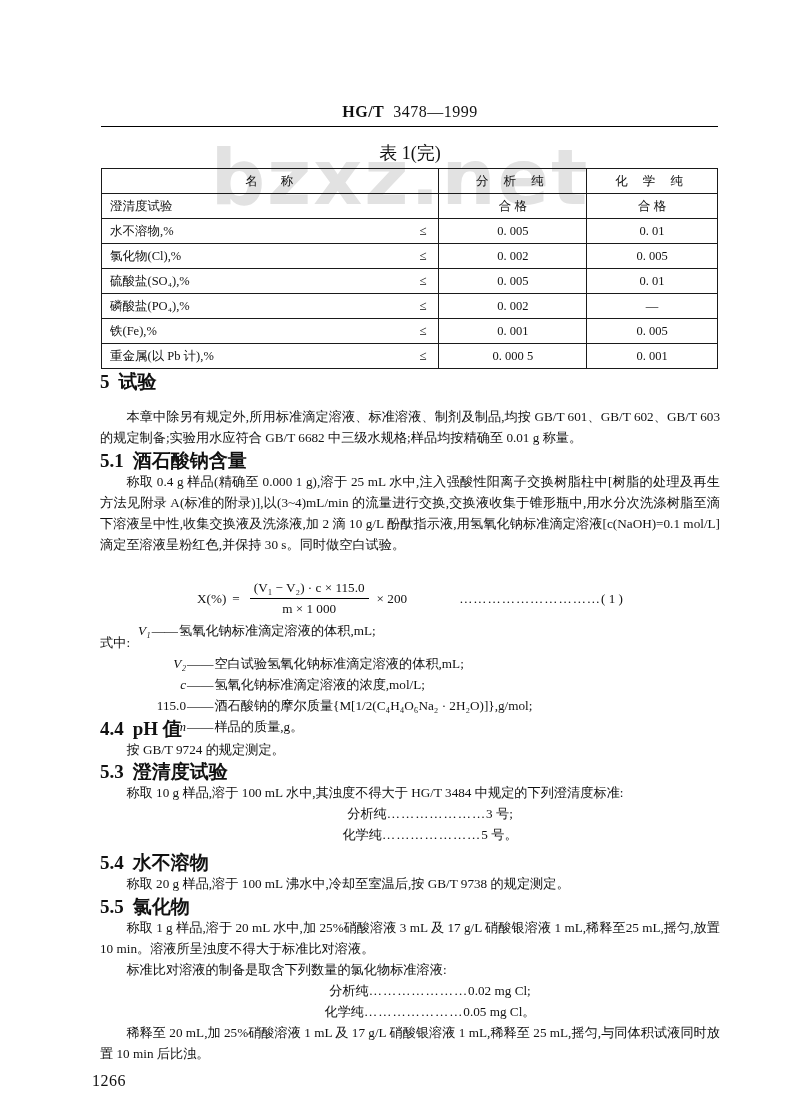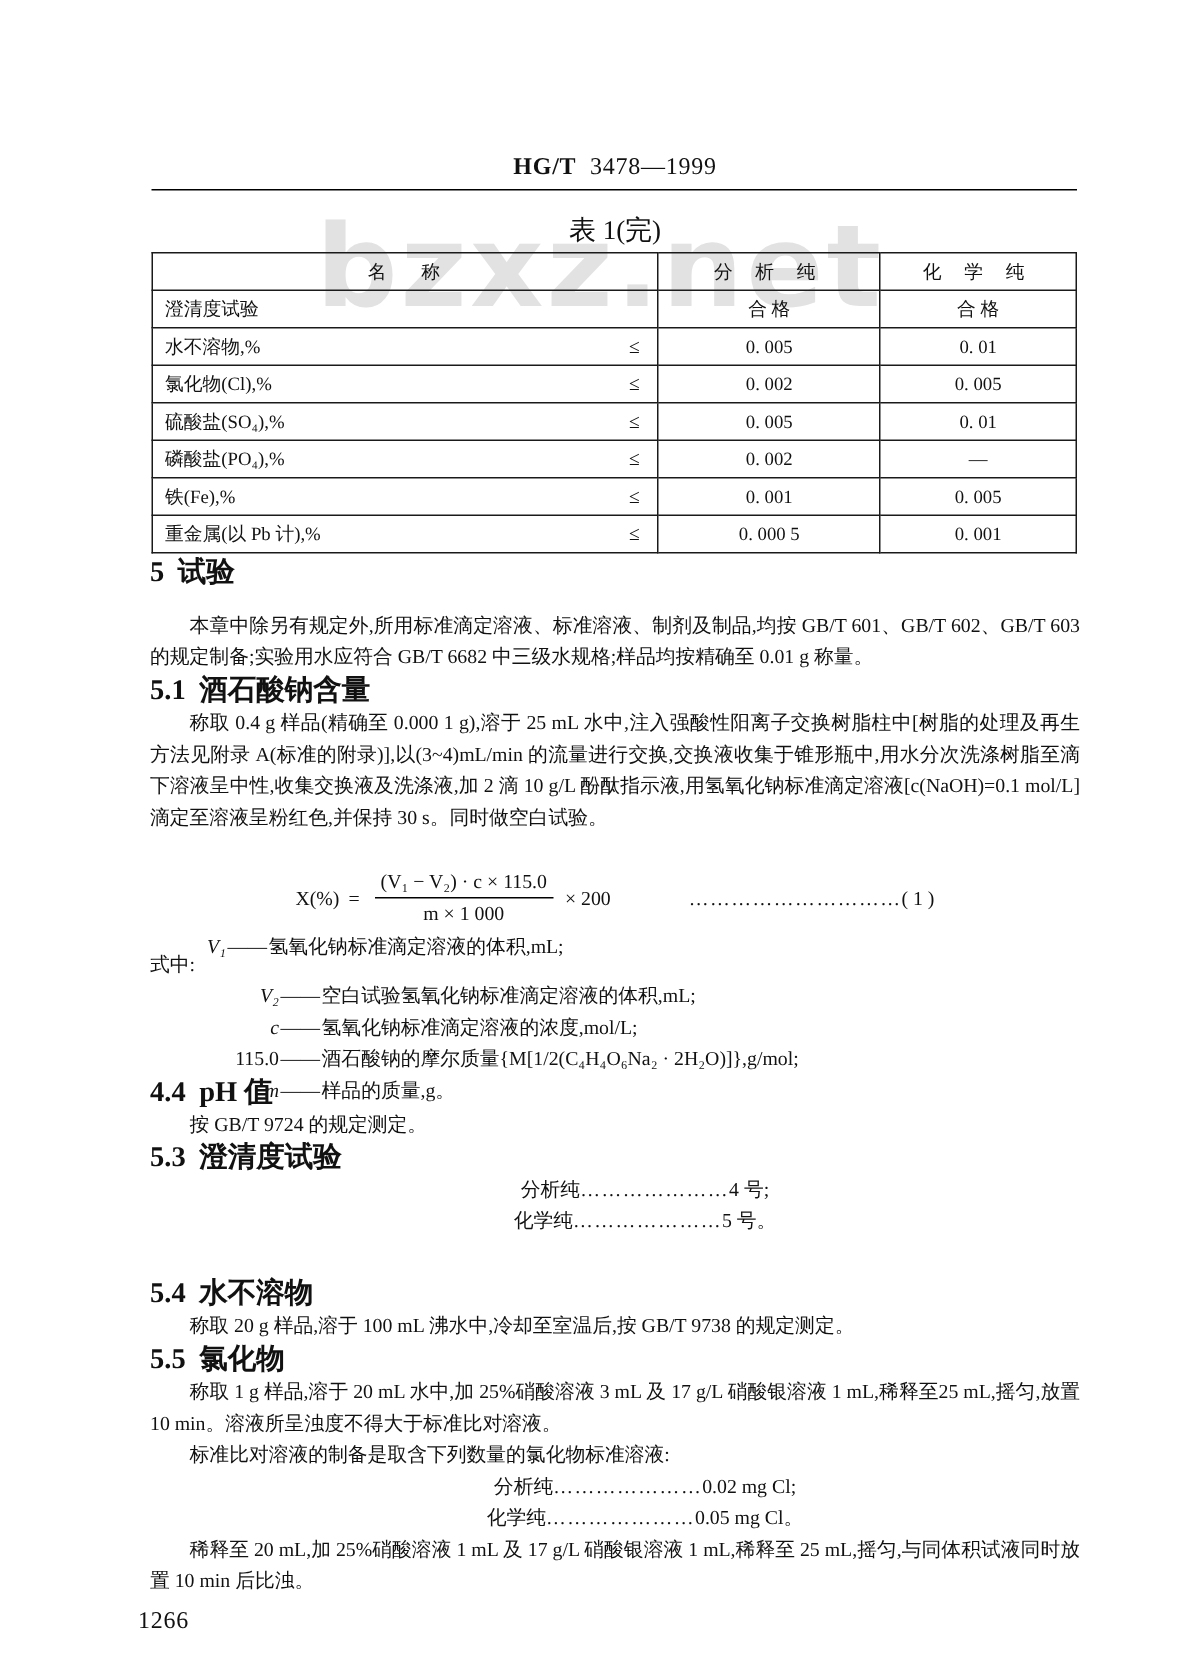--- a/index.html
+++ b/index.html
@@ -313,22 +313,23 @@
       <p class="sec-h">
         <span class="num">4.4</span><span>pH 值</span>
       </p>
       <p class="para">按 GB/T 9724 的规定测定。</p>
     </div>
 
     <div class="body" style="top:761px;">
       <p class="sec-h">
         <span class="num">5.3</span><span>澄清度试验</span>
       </p>
+      <p class="para">称取 10 g 样品,溶于 100 mL 水中,其浊度不得大于 HG/T 3484 中规定的下列澄清度标准:</p>
       <p class="grade-line">
-        <span>分析纯</span><span class="dots">…………………</span><span>4 号;</span>
+        <span>分析纯</span><span class="dots">…………………</span><span>3 号;</span>
       </p>
       <p class="grade-line">
         <span>化学纯</span><span class="dots">…………………</span><span>5 号。</span>
       </p>
     </div>
 
     <div class="body" style="top:852px;">
       <p class="sec-h">
         <span class="num">5.4</span><span>水不溶物</span>
       </p>

